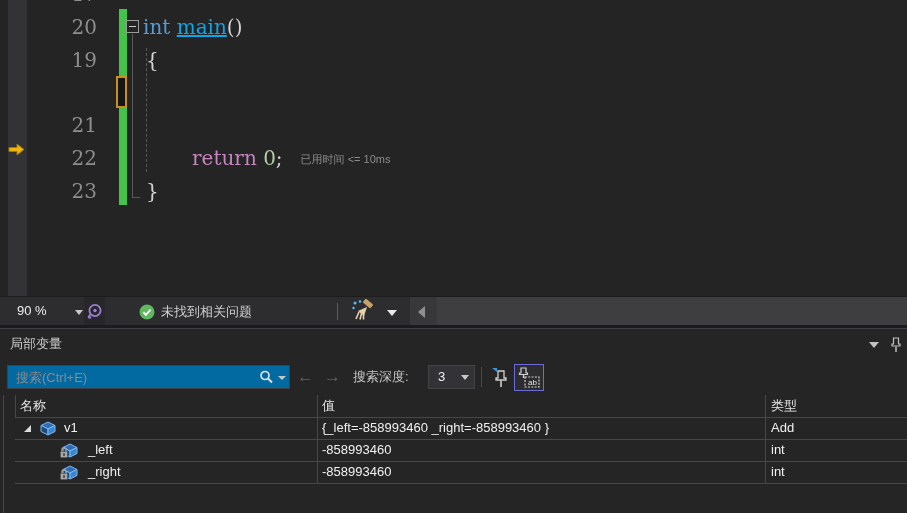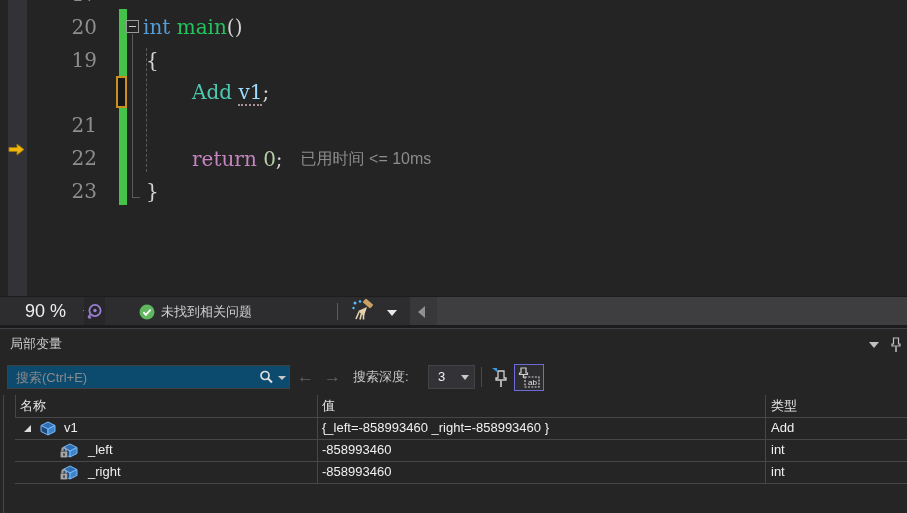--- a/index.html
+++ b/index.html
@@ -8,44 +8,44 @@
   #app *{box-sizing:border-box;}
 
   
   .editor{position:absolute;left:0;top:0;width:907px;height:296px;background:#242424;overflow:hidden;}
   .glyph-margin{position:absolute;left:8px;top:0;width:19px;height:296px;background:#333337;}
   .code-line{position:absolute;left:0;width:907px;height:33px;line-height:33px;
              font-family:"DejaVu Serif","Liberation Serif",serif;font-size:20px;color:#d4d4d4;}
   .ln{position:absolute;left:0;top:0;width:97px;text-align:right;color:#8e8e8e;}
   .code{position:absolute;top:0;white-space:pre;}
   .tk-keyword{color:#569CD6;}
-  .tk-function{color:#22c55e;}
+  .tk-function{color:#0ea5e9;text-decoration:underline;}
   .tk-type{color:#4EC9B0;}
   .tk-identifier{color:#9CDCFE;border-bottom:2px dotted #a89494;}
   .tk-control{color:#C586C0;}
   .tk-number{color:#B5CEA8;}
   .tk-plain{color:#d4d4d4;}
-  .perftip{font-family:"Liberation Sans",sans-serif;font-size:16px;color:#8c8c8c;margin-left:18px;
+  .perftip{font-family:"Liberation Sans",sans-serif;font-size:11px;color:#8c8c8c;margin-left:18px;
            vertical-align:2px;}
   .change-bar{position:absolute;left:119px;top:9px;width:8px;height:196px;background:#45c24a;}
   .pending-box{position:absolute;left:116px;top:76px;width:11px;height:32px;background:#161616;
                border:2px solid #cb8f1f;}
   .collapse-box{position:absolute;left:126px;top:20px;width:13px;height:13px;border:1px solid #9a9a9a;
                 background:#242424;}
   .collapse-box::after{content:"";position:absolute;left:2px;top:5px;width:7px;height:1px;background:#c8c8c8;}
   .outline-vline{position:absolute;left:132px;top:34px;width:1px;height:163px;background:#5a5a5a;}
   .outline-foot{position:absolute;left:132px;top:197px;width:8px;height:1px;background:#5a5a5a;}
   .indent-guide{position:absolute;left:146px;top:48px;height:124px;width:0;border-left:1px dashed #5a5a5a;}
   .exec-arrow{position:absolute;left:8px;top:143px;width:17px;height:13px;}
 
   
   .status-strip{position:absolute;left:0;top:296px;width:907px;height:29px;background:#2d2d30;
                 border-top:1px solid #1c1c1c;color:#d8d8d8;font-size:13px;}
-  .zoom-combo{position:absolute;left:16px;top:0;width:84px;height:29px;border-right:1px solid #3e3e42;
-              line-height:28px;padding-left:9px;font-size:18px;color:#eeeeee;}
+  .zoom-combo{position:absolute;left:8px;top:0;width:84px;height:29px;border-right:1px solid #3e3e42;
+              line-height:28px;padding-left:9px;font-size:13px;color:#eeeeee;}
   .zoom-caret{position:absolute;left:67px;top:13px;width:0;height:0;
               border-left:4px solid transparent;border-right:4px solid transparent;border-top:5px solid #c8c8c8;}
   .purple-badge{position:absolute;left:84px;top:0;width:21px;height:29px;background:#27272a;}
   .health-check{position:absolute;left:139px;top:7px;}
   .health-text{position:absolute;left:161px;top:0;line-height:29px;color:#d0d0d0;}
   .strip-sep{position:absolute;left:337px;top:6px;width:1px;height:17px;background:#5a5a5a;}
   .broom-btn{position:absolute;left:350px;top:2px;width:50px;height:25px;}
   .broom-caret{position:absolute;left:37px;top:11px;width:0;height:0;
                border-left:5px solid transparent;border-right:5px solid transparent;border-top:6px solid #e8e8e8;}
   .hscroll-track{position:absolute;left:410px;top:0;width:497px;height:29px;background:#2e2e31;}
@@ -57,21 +57,21 @@
   
   .panel-divider{position:absolute;left:0;top:325px;width:907px;height:3px;background:#1b1b1c;}
   .locals-panel{position:absolute;left:0;top:328px;width:907px;height:185px;background:#252526;
                 border-top:1px solid #3f3f46;color:#cccccc;font-size:13px;}
   .panel-title{position:absolute;left:10px;top:0;line-height:30px;color:#cccccc;}
   .panel-menu-caret{position:absolute;left:869px;top:13px;width:0;height:0;
      border-left:5px solid transparent;border-right:5px solid transparent;border-top:6px solid #c0c0c0;}
   .panel-pin{position:absolute;left:890px;top:8px;}
 
   .panel-toolbar{position:absolute;left:0;top:32px;width:907px;height:32px;}
-  .search-box{position:absolute;left:7px;top:4px;width:283px;height:24px;background:#0c4a6e;
+  .search-box{position:absolute;left:7px;top:4px;width:283px;height:24px;background:#0369a1;
               border:1px solid #3f3f46;}
   .search-input{position:absolute;left:0;top:0;width:248px;height:22px;background:transparent;border:none;
                 outline:none;color:#c8c8c8;font-size:13px;padding:0 0 0 8px;font-family:"Liberation Sans",sans-serif;}
   .search-input::placeholder{color:#8a8a8a;opacity:1;}
   .search-mag{position:absolute;left:250px;top:3px;}
   .search-caret{position:absolute;left:270px;top:10px;width:0;height:0;
      border-left:4px solid transparent;border-right:4px solid transparent;border-top:4px solid #c8c8c8;}
   .nav-arrow{position:absolute;top:0;line-height:32px;font-size:17px;color:#626262;}
   .depth-label{position:absolute;left:353px;top:0;line-height:32px;color:#c8c8c8;}
   .depth-combo{position:absolute;left:428px;top:4px;width:47px;height:24px;background:#333337;
@@ -113,21 +113,20 @@
         </div>
         <div class="code-line" style="top: 10.8px;">
           <span class="ln">20</span>
           <span class="code" style="left: 143px;"><span class="tk-keyword">int</span><span class="tk-plain"> </span><span class="tk-function">main</span><span class="tk-plain">()</span></span>
         </div>
         <div class="code-line" style="top: 43.6px;">
           <span class="ln">19</span>
           <span class="code" style="left: 146px;"><span class="tk-plain">{</span></span>
         </div>
         <div class="code-line" style="top: 76.4px;">
-          <span class="code" style="left: 192px;"><span class="tk-type">Add</span><span class="tk-plain"> </span><span class="tk-identifier">v1</span><span class="tk-plain">;</span></span>
         </div>
         <div class="code-line" style="top: 109.2px;">
           <span class="ln">21</span>
           <span class="code" style="left: 192px;"></span>
         </div>
         <div class="code-line" style="top: 142px;">
           <span class="ln">22</span>
           <span class="code" style="left: 192px;"><span class="tk-control">return</span><span class="tk-plain"> </span><span class="tk-number">0</span><span class="tk-plain">;</span><span class="perftip">已用时间 &lt;= 10ms</span></span>
         </div>
         <div class="code-line" style="top: 174.8px;">

